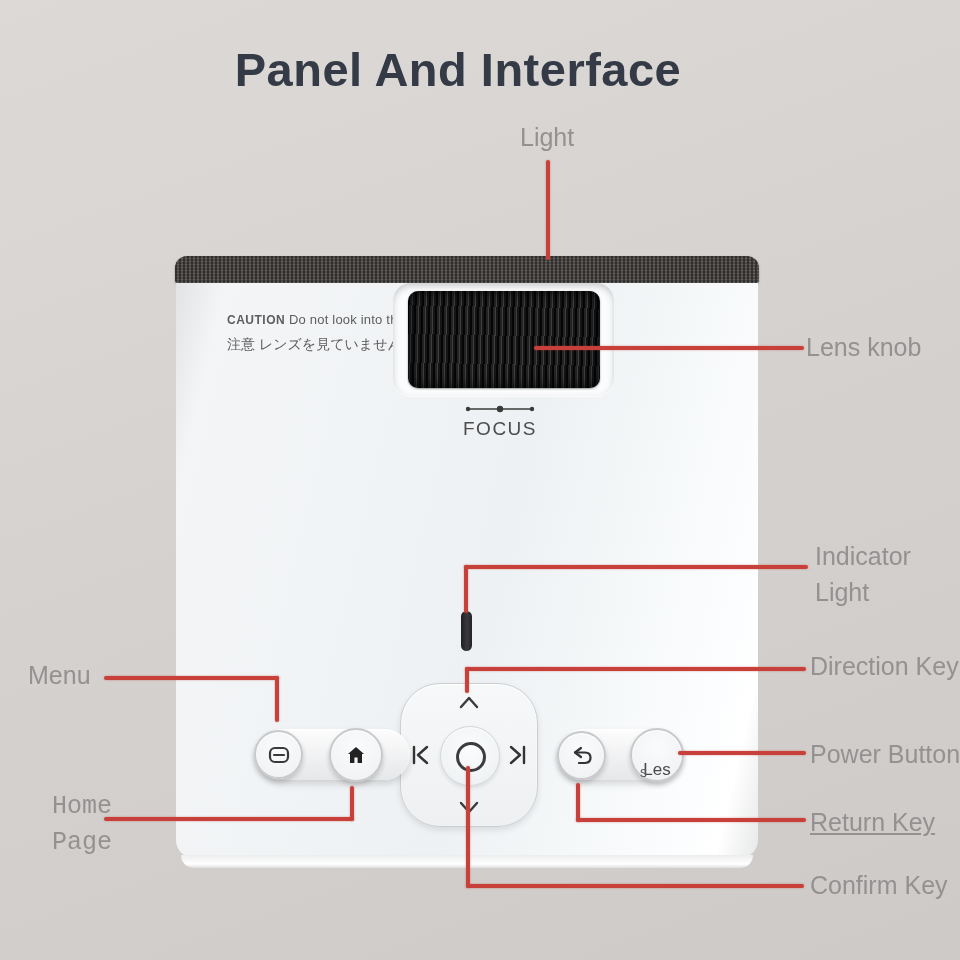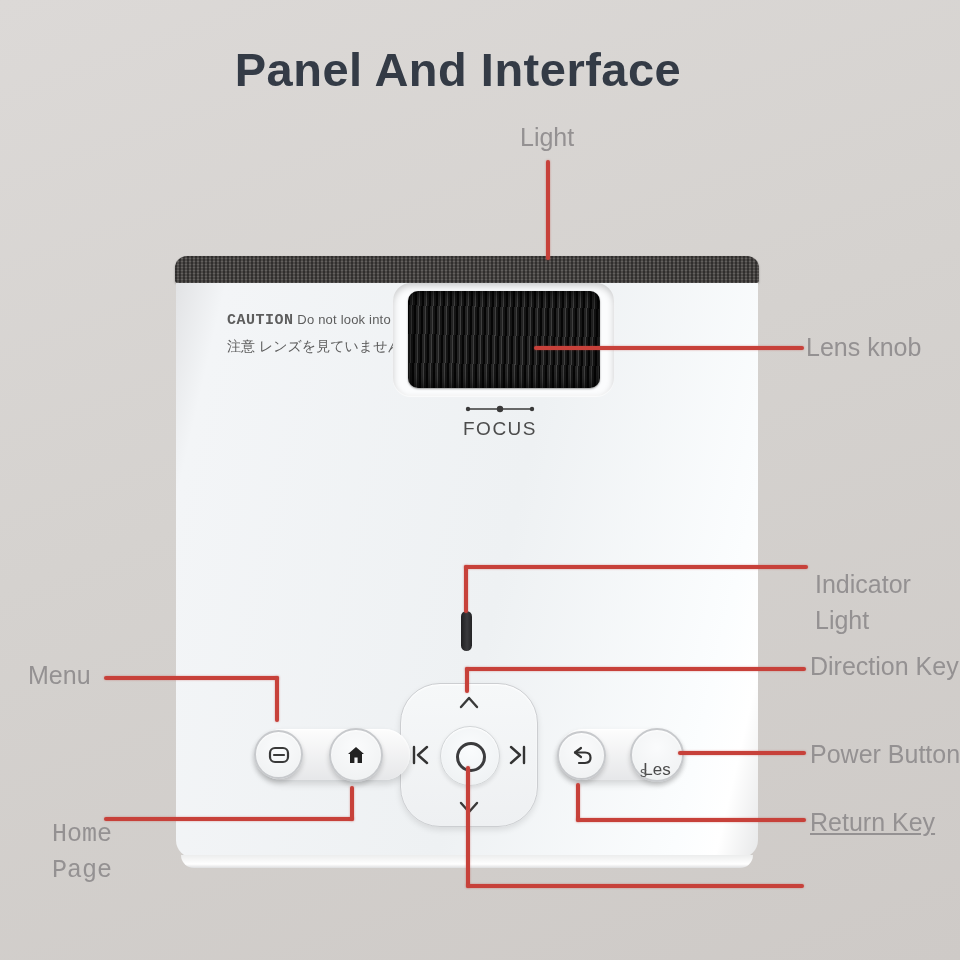--- a/index.html
+++ b/index.html
@@ -7,21 +7,21 @@
   #stage{
     position:relative;width:960px;height:960px;overflow:hidden;
     background:linear-gradient(160deg,#dcd9d7 0%,#d5d2cf 45%,#cecac7 100%);
   }
   
   .title{
     position:absolute;left:-22px;top:42px;width:100%;text-align:center;
     font-size:47px;font-weight:700;color:#343b46;letter-spacing:.5px;
   }
   .lbl{position:absolute;font-size:25px;color:#949192;white-space:nowrap;}
-  .lbl.two{line-height:36px;margin-top:28px;}
+  .lbl.two{line-height:36px;}
   
   .rl{position:absolute;background:#c7413a;border-radius:2px;box-shadow:0 0 2px rgba(199,65,58,.55);}
   .rl.h{height:4px;}
   .rl.v{width:4px;}
   
   .fabric{
     position:absolute;left:175px;top:256px;width:584px;height:27px;
     border-radius:12px 12px 3px 3px;background-color:#4d4a48;
     background-image:
       repeating-linear-gradient(90deg,rgba(0,0,0,.38) 0 2px,transparent 2px 4px),
@@ -33,21 +33,21 @@
     border-radius:0 0 18px 18px;
     background:linear-gradient(103deg,#e2e3e5 0%,#f3f5f7 7%,#eef1f3 55%,#fbfdfe 88%,#ffffff 94%,#e7e8e9 100%);
   }
   .body-lip{
     position:absolute;left:181px;top:855px;width:572px;height:13px;
     border-radius:0 0 16px 16px;
     background:linear-gradient(#eceded,#ffffff 70%,#dddedf);
   }
   .caution{position:absolute;left:227px;top:312px;color:#5d5d5d;}
   .caution .c1{font-size:13px;letter-spacing:.2px;}
-  .caution .c1 b{font-size:15px;font-weight:700;letter-spacing:.5px;font-family:Liberation Mono, monospace;}
+  .caution .c1 b{font-size:12px;font-weight:700;letter-spacing:.5px;}
   .caution .c2{font-size:14px;margin-top:9px;}
   .caution .c3{font-size:13px;margin-top:9px;color:#787878;}
   .recess{
     position:absolute;left:393px;top:283px;width:221px;height:113px;border-radius:18px;
     background:#fbfcfd;
     box-shadow:inset 0 3px 7px rgba(0,0,0,.20), inset 0 -1px 2px rgba(255,255,255,.9), 0 1px 1px rgba(255,255,255,.7);
   }
   .knob{
     position:absolute;left:408px;top:291px;width:192px;height:97px;border-radius:10px;
     background-color:#141414;
@@ -190,19 +190,20 @@
 
   <div class="lbl" style="left:520px;top:123px;">Light</div>
   <div class="lbl" style="left:806px;top:333px;">Lens knob</div>
   <div class="lbl two" style="left:815px;top:538px;">
     <div>Indicator</div>
     <div>Light</div>
   </div>
   <div class="lbl" style="left:810px;top:652px;">Direction Key</div>
   <div class="lbl" style="left:810px;top:740px;">Power Button</div>
   <div class="lbl" style="left:810px;top:808px;text-decoration:underline;">Return Key</div>
+  <div class="lbl" style="left:810px;top:871px;">Confirm Key</div>
   <div class="lbl" style="left:28px;top:661px;">Menu</div>
   <div class="lbl two" style="left:52px;top:789px;font-family:Liberation Mono, monospace;">
     <div>Home</div>
     <div>Page</div>
   </div>
 
 </div>
 
 </body></html>

